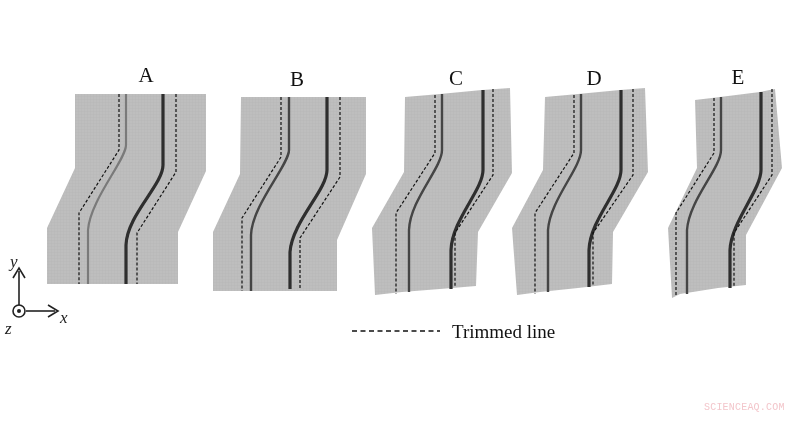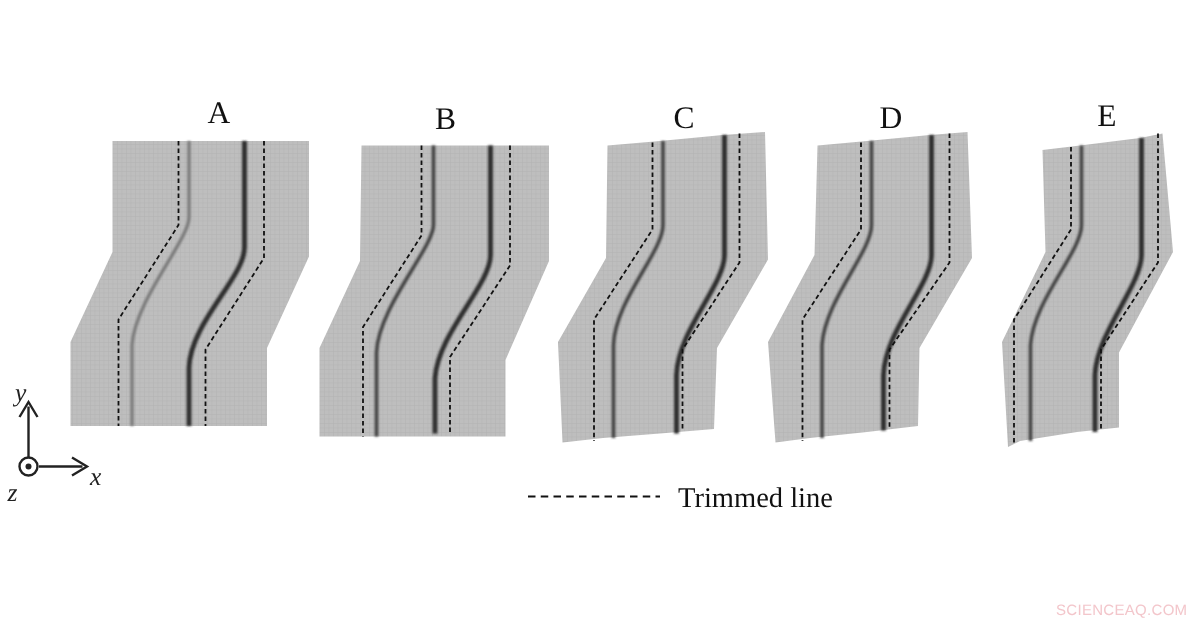--- a/index.html
+++ b/index.html
@@ -1,21 +1,21 @@
 <!DOCTYPE html>
 <html><head>
 <meta charset="utf-8">
 <style>
   html, body { margin: 0; padding: 0; background: #ffffff; }
   body { width: 800px; height: 424px; position: relative; overflow: hidden; font-family: "Liberation Serif", "DejaVu Serif", serif; }
   #figure { position: absolute; left: 0; top: 0; width: 800px; height: 424px; }
   .panel-label { font-family: "Liberation Serif", "DejaVu Serif", serif; font-size: 21px; fill: #111; }
   .axis-label { font-family: "Liberation Serif", "DejaVu Serif", serif; font-style: italic; font-size: 17px; fill: #222; }
   .legend-text { font-family: "Liberation Serif", "DejaVu Serif", serif; font-size: 19px; fill: #111; }
-  .watermark { position: absolute; left: 704px; top: 402px; font-family: Liberation Sans, sans-serif; font-size: 10px; color: #f3c6cb; letter-spacing: 0.2px; }
+  .watermark { position: absolute; left: 704px; top: 402px; font-family: Liberation Mono, monospace; font-size: 10px; color: #f3c6cb; letter-spacing: 0.2px; }
 </style>
 </head>
 <body>
 
 <svg id="figure" width="800" height="424" viewBox="0 0 800 424" xmlns="http://www.w3.org/2000/svg">
   <defs>
     <pattern id="mesh" width="3" height="3" patternUnits="userSpaceOnUse">
       <rect width="3" height="3" fill="#bebebe"></rect>
       <path d="M0,0 L3,0 M0,0 L0,3" stroke="#b3b3b3" stroke-width="0.6"></path>
     </pattern>

